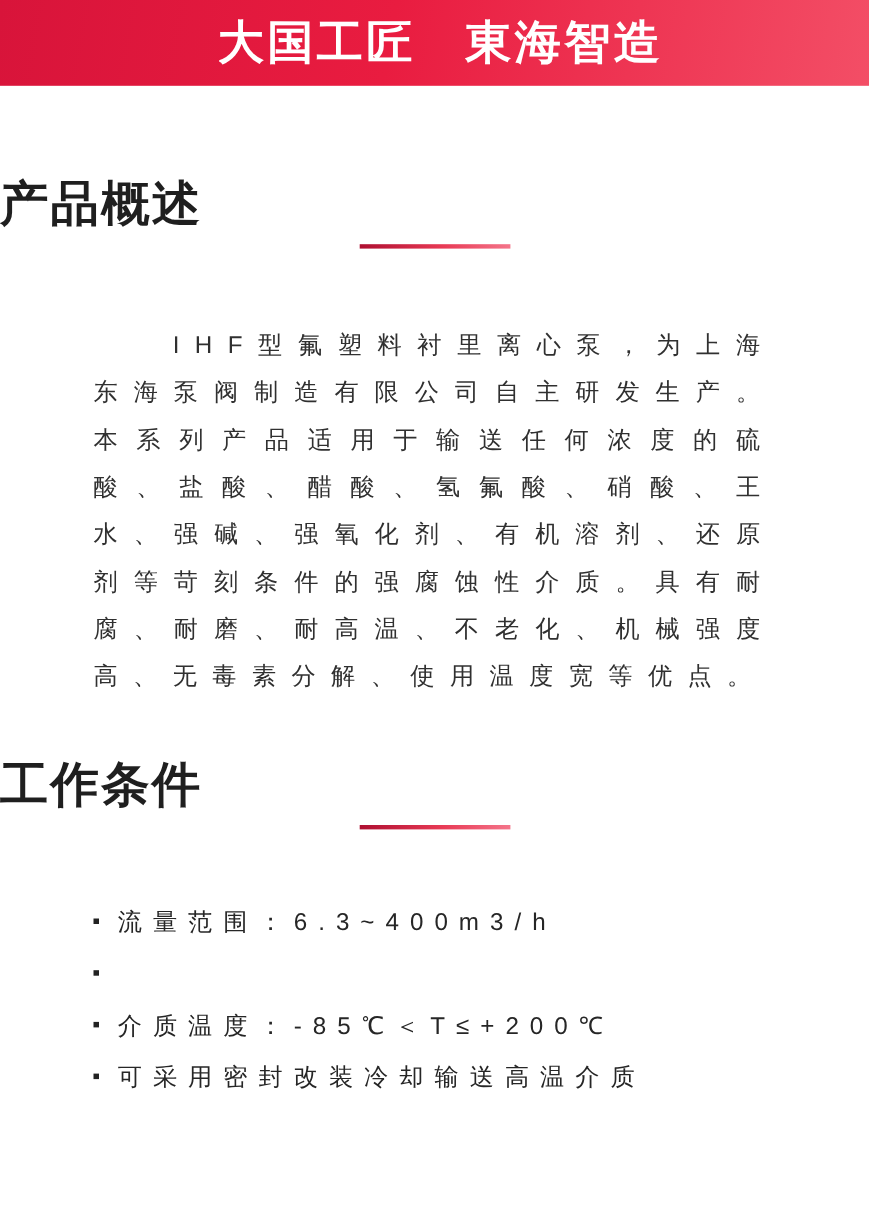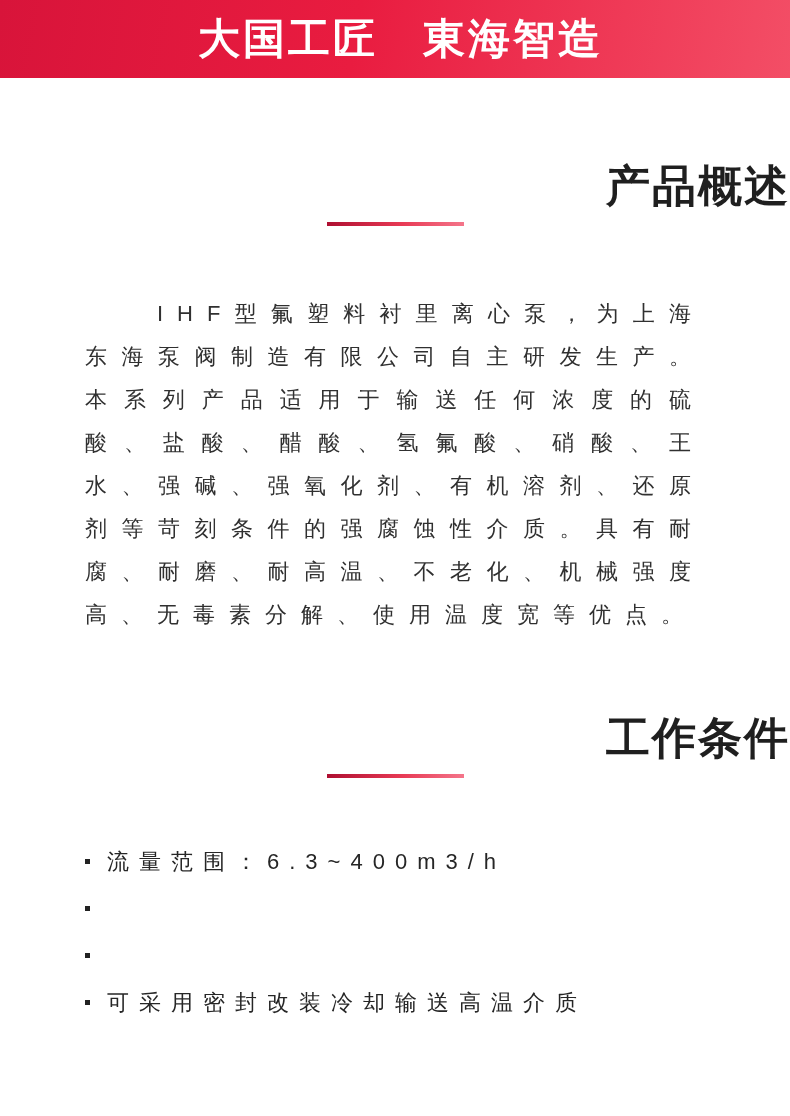--- a/index.html
+++ b/index.html
@@ -26,24 +26,24 @@
     color: #ffffff;
     font-size: 42px;
     font-weight: bold;
     letter-spacing: 3px;
     line-height: 1;
     white-space: pre;
   }
 
   
   .section-head {
-    text-align: right;
+    text-align: left;
   }
   .section-head.first { margin-top: 86px; }
-  .section-head.second { margin-top: 80px; }
+  .section-head.second { margin-top: 56px; }
   .section-title {
     font-size: 44px;
     font-weight: bold;
     color: #1f1f1f;
     letter-spacing: 2px;
     line-height: 1;
     display: inline-block;
   }
   .title-underline {
     width: 137px;
@@ -112,18 +112,19 @@
 <ul class="cond-list">
   <li class="cond-item">
     <span class="bullet"></span>
     <span class="cond-text">流量范围：6.3~400m3/h</span>
   </li>
   <li class="cond-item">
     <span class="bullet"></span>
   </li>
   <li class="cond-item">
     <span class="bullet"></span>
+    <span class="cond-text">介质温度：-85℃＜T≤+200℃</span>
   </li>
   <li class="cond-item">
     <span class="bullet"></span>
     <span class="cond-text">可采用密封改装冷却输送高温介质</span>
   </li>
 </ul>
 
 </body></html>

